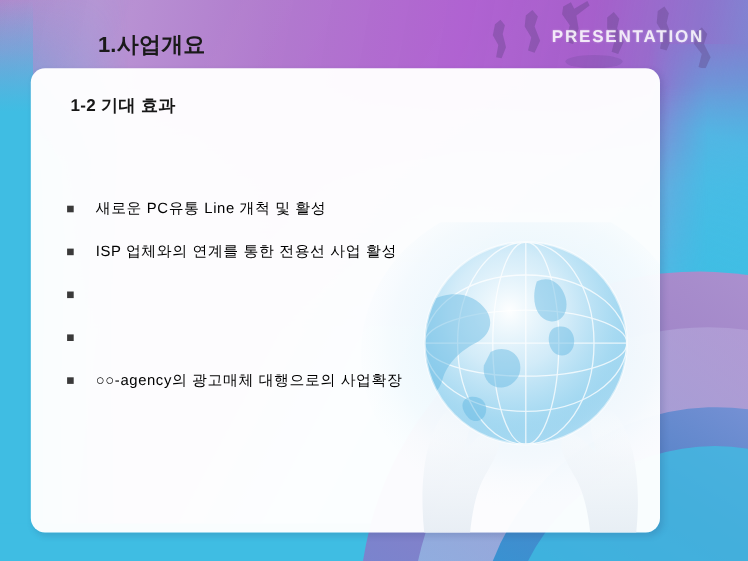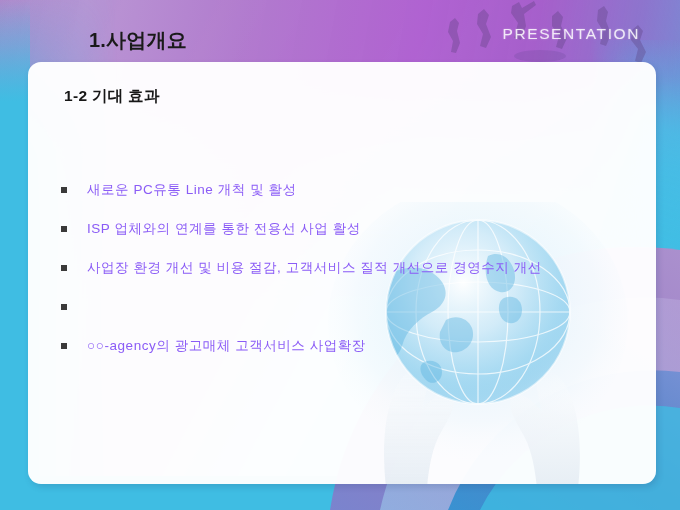--- a/index.html
+++ b/index.html
@@ -92,21 +92,21 @@
     width: 260px; height: 62px;
     overflow: hidden;
   }
   .figs { position: absolute; inset: 0; opacity: 0.45; }
   .pres-word {
     position: absolute;
     right: 40px;
     top: 25px;
     color: rgba(255,255,255,0.82);
     font-size: 15.5px;
-    font-weight: normal;
+    font-weight: bold;
     letter-spacing: 1.6px;
     white-space: nowrap;
     text-shadow: 0 0 2px rgba(255,255,255,0.35);
     padding-left: 23px;
   }
 
   
   .slide-title {
     position: absolute;
     left: 42px;
@@ -117,21 +117,21 @@
     letter-spacing: 0.2px;
     white-space: nowrap;
     margin-left: 47px;
   }
 
   
   .card {
     position: absolute;
     left: 28px;
     top: 62px;
-    width: 628px;
+    width: 572px;
     height: 422px;
     background: rgba(255,255,255,0.97);
     border-radius: 13px;
     box-shadow: 2px 3px 6px rgba(40,60,110,0.18);
     overflow: hidden;
     text-align: right;
   }
   .card-globe {
     position: absolute;
     left: 300px;
@@ -165,21 +165,21 @@
   }
   .bullet-mark {
     width: 6px;
     height: 6px;
     background: #3a3a3a;
     margin-right: 20px;
     flex: 0 0 auto;
   }
   .bullet-text {
     font-size: 13.5px;
-    color: #8b5cf6;
+    color: #000000;
     letter-spacing: 0.55px;
     white-space: nowrap;
   }
 </style>
 </head>
 <body>
 
 <div id="slide">
 
   <div class="bg-base"></div>
@@ -294,25 +294,24 @@
       <div class="bullet-row">
         <span class="bullet-mark"></span>
         <span class="bullet-text">새로운 PC유통 Line 개척 및 활성</span>
       </div>
       <div class="bullet-row">
         <span class="bullet-mark"></span>
         <span class="bullet-text">ISP 업체와의 연계를 통한 전용선 사업 활성</span>
       </div>
       <div class="bullet-row">
         <span class="bullet-mark"></span>
-        <span class="bullet-text">사업장 환경 개선 및 비용 절감, 고객서비스 질적 개선으로 경영수지 개선</span>
-      </div>
-      <div class="bullet-row">
-        <span class="bullet-mark"></span>
-      </div>
-      <div class="bullet-row">
-        <span class="bullet-mark"></span>
-        <span class="bullet-text">○○-agency의 광고매체 고객서비스 사업확장</span>
+      </div>
+      <div class="bullet-row">
+        <span class="bullet-mark"></span>
+      </div>
+      <div class="bullet-row">
+        <span class="bullet-mark"></span>
+        <span class="bullet-text">○○-agency의 광고매체 대행으로의 사업확장</span>
       </div>
     </div>
 
   </div>
 </div>
 
 </body></html>

